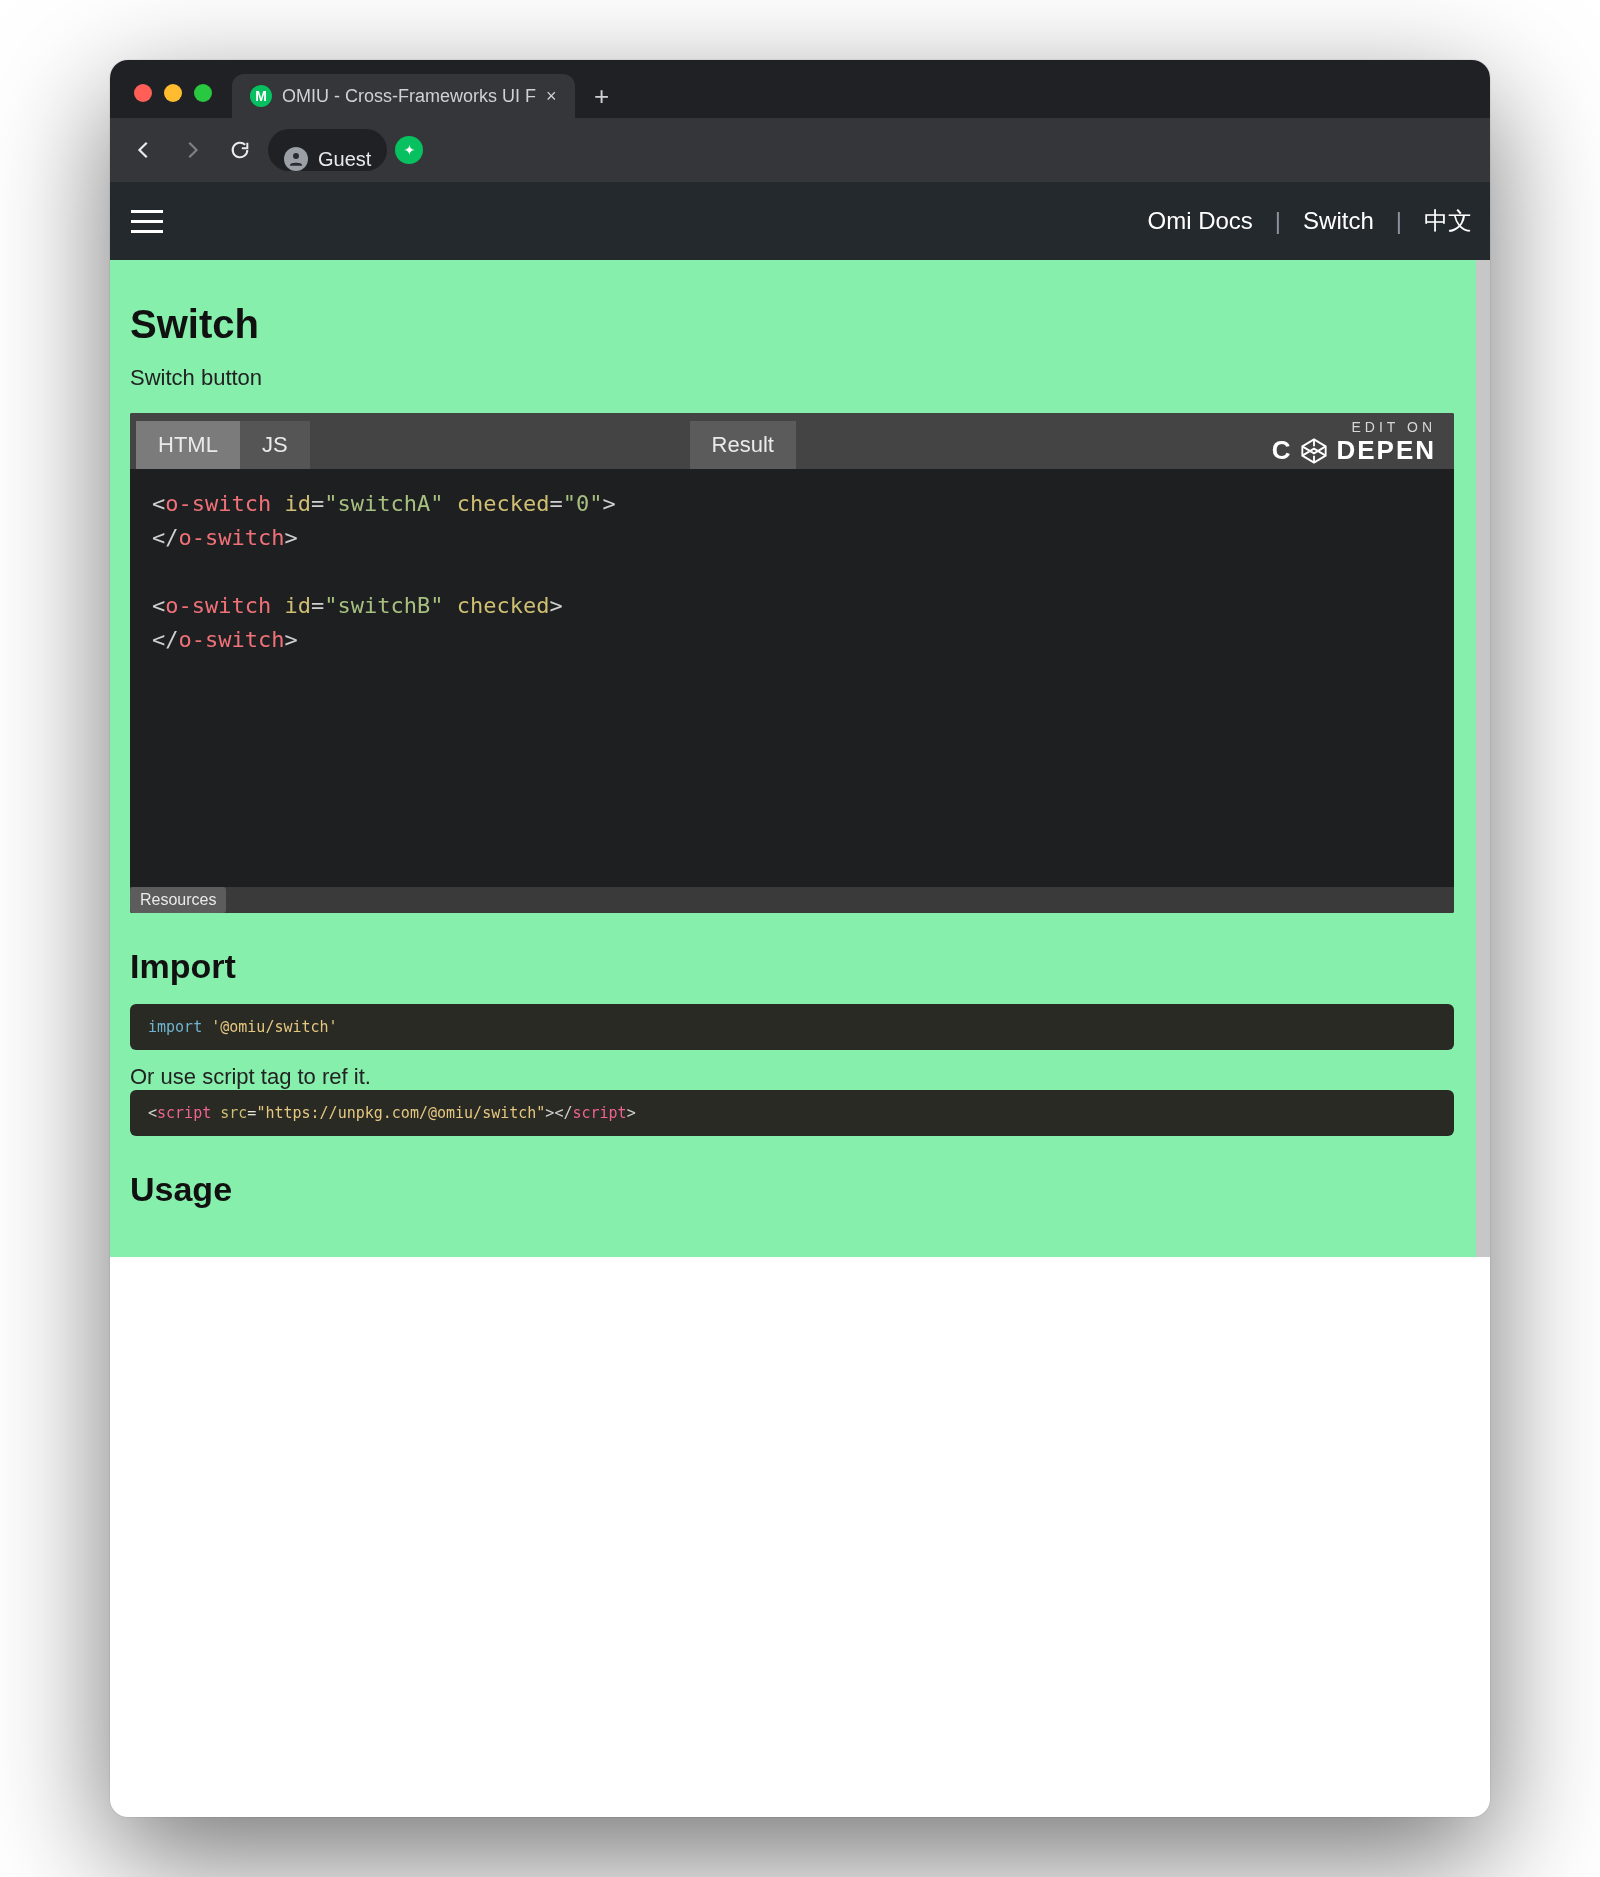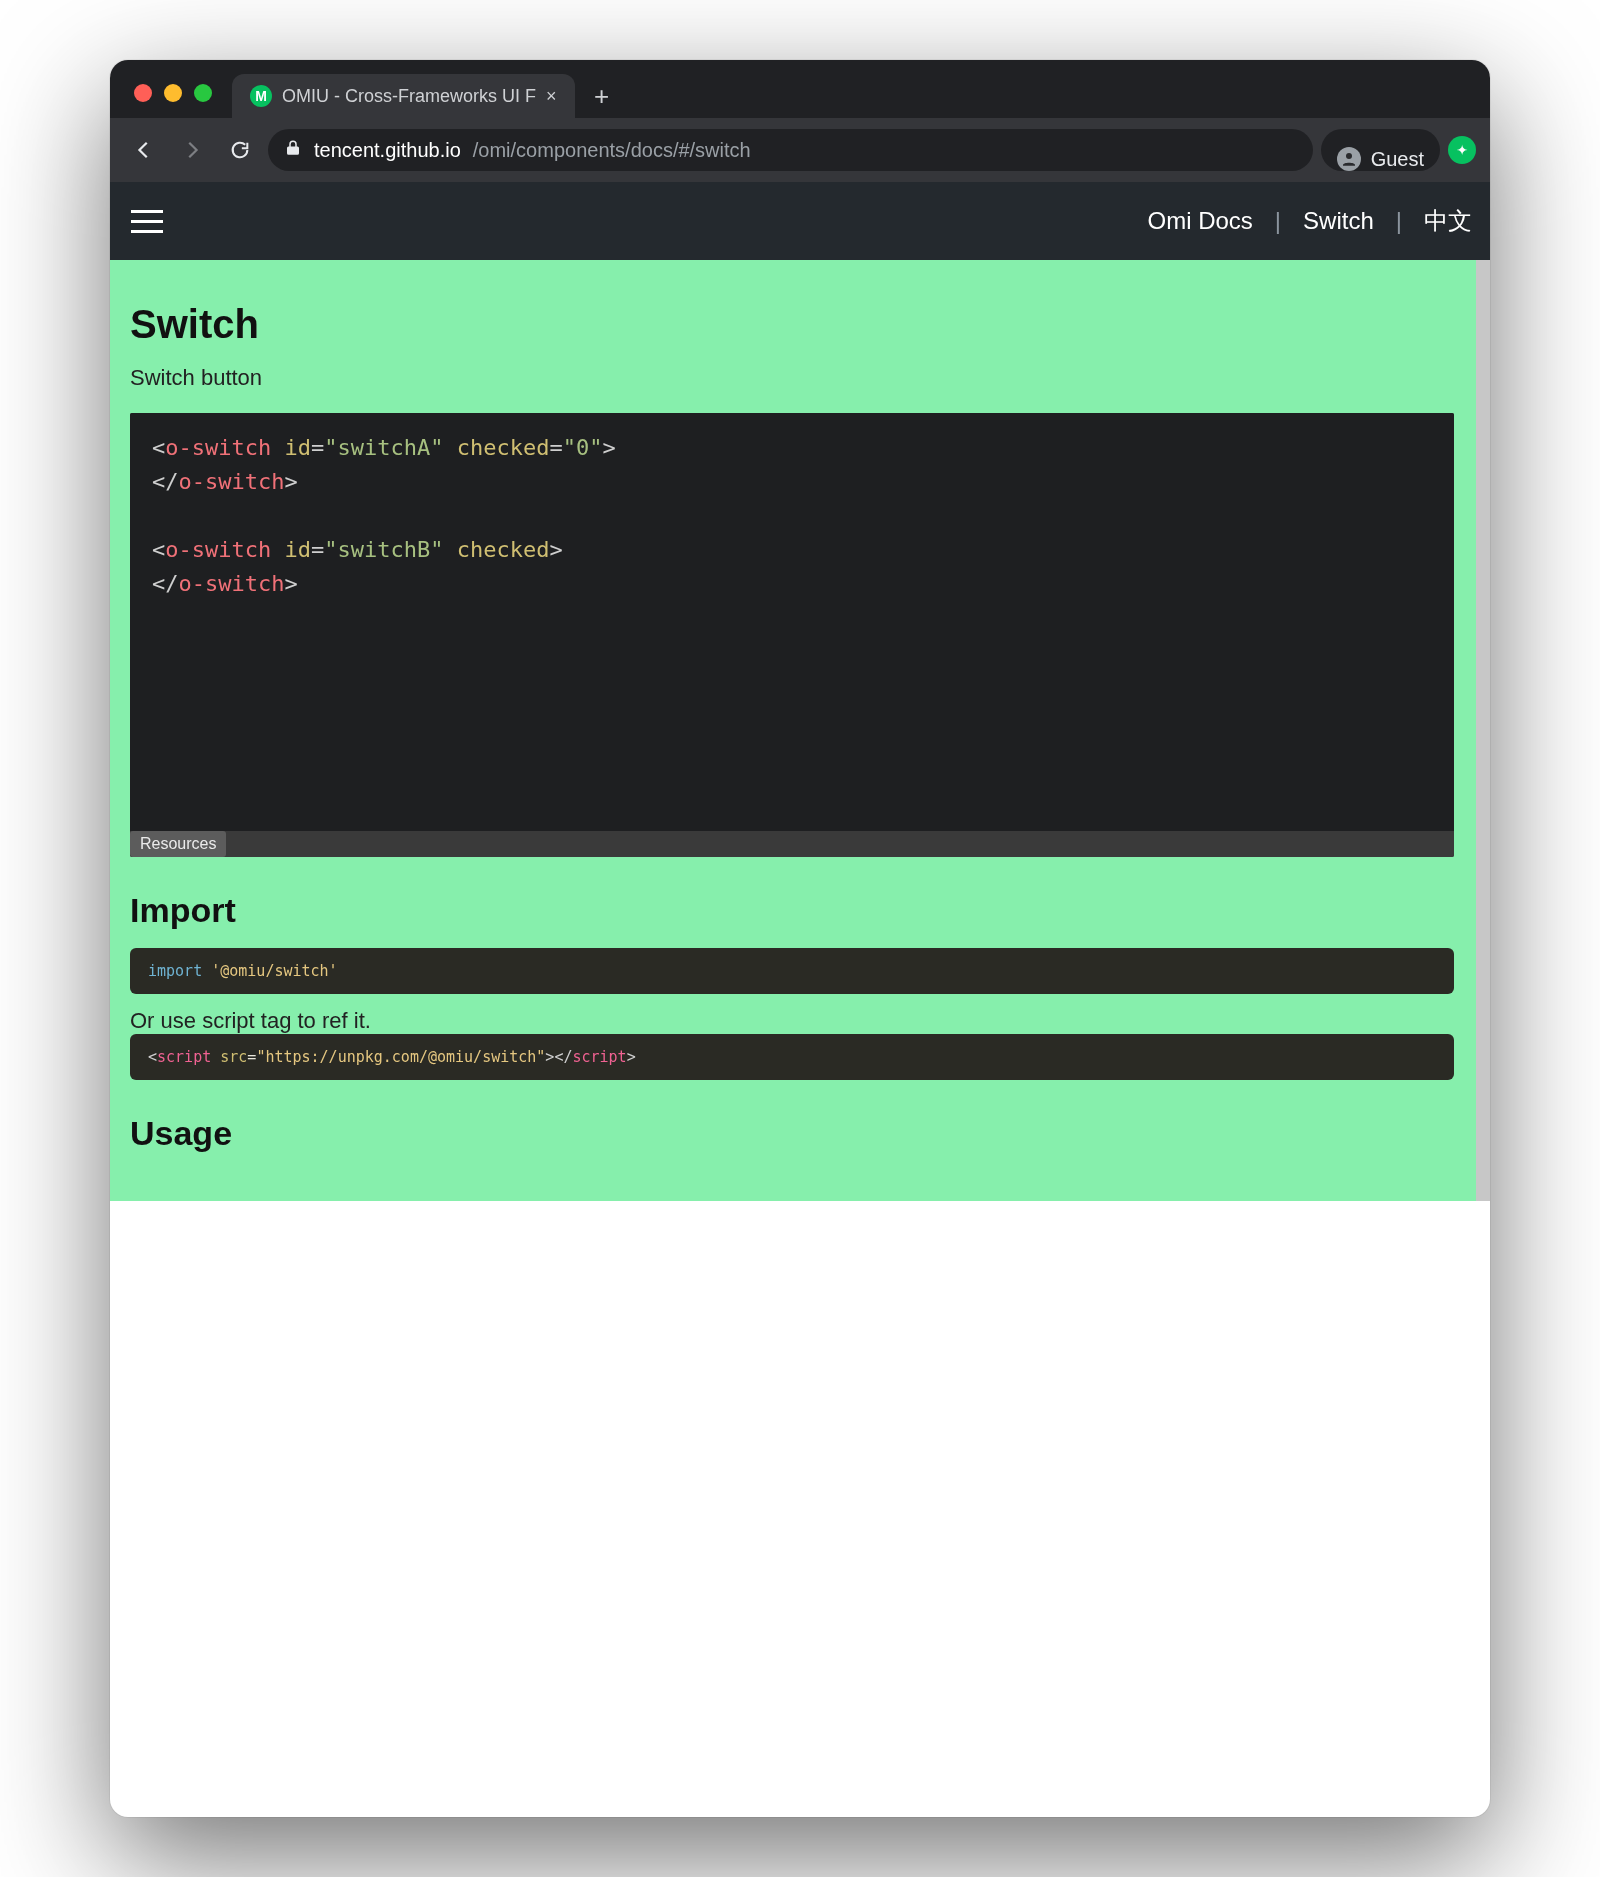--- a/index.html
+++ b/index.html
@@ -258,29 +258,20 @@
         <svg viewBox="0 0 24 24" fill="none" stroke="currentColor" stroke-width="2.4">
             <path d="M9 4l8 8-8 8"></path>
           </svg>
       </div>
       <div class="nav-btn">
         <svg viewBox="0 0 24 24" fill="none" stroke="currentColor" stroke-width="2.2">
             <path d="M20 12a8 8 0 1 1-2.34-5.66M20 4v6h-6"></path>
           </svg>
       </div>
 
-      <div class="omnibox">
-        <span class="lock">
-          <svg width="18" height="18" viewBox="0 0 24 24" fill="currentColor">
-              <path d="M12 2a5 5 0 0 0-5 5v3H6a2 2 0 0 0-2 2v7a2 2 0 0 0 2 2h12a2 2 0 0 0 2-2v-7a2 2 0 0 0-2-2h-1V7a5 5 0 0 0-5-5zm-3 5a3 3 0 1 1 6 0v3H9V7z"></path>
-            </svg>
-        </span>
-        <span class="host">tencent.github.io</span>
-          <span class="path">/omi/components/docs/#/switch</span>
-      </div>
 
       <div class="guest-chip">
         <span class="avatar">
           <svg viewBox="0 0 24 24">
               <circle cx="12" cy="8" r="4"></circle>
               <path d="M4 20c0-4 16-4 16 0v1H4z"></path>
             </svg>
         </span>
         <span>Guest</span>
       </div>
@@ -301,20 +292,36 @@
     </div>
   </div>
 
   <div class="page">
     <div class="page-inner">
 
     <h1 class="section-title">Switch</h1>
     <div class="sub">Switch button</div>
 
     <div class="codepen">
+      <div class="cp-tabs">
+        <div class="cp-tab active">HTML</div>
+        <div class="cp-tab">JS</div>
+        <div class="cp-tab result">Result</div>
+        <div class="cp-brand">
+          <div class="small">EDIT ON</div>
+          <div class="logo">
+            <span>C</span>
+            <svg viewBox="0 0 24 24" fill="none" stroke="#fff" stroke-width="1.6">
+              <path d="M12 2 22 8v8L12 22 2 16V8z"></path>
+                  <path d="M2 8l10 6 10-6M2 16l10-6 10 6M12 2v6M12 22v-6"></path>
+            </svg>
+            <span>DEPEN</span>
+          </div>
+        </div>
+      </div>
 
       <div class="cp-body"><span class="tok-punct">&lt;</span><span class="tok-tag">o-switch</span> <span class="tok-attr">id</span><span class="tok-eq">=</span><span class="tok-str">"switchA"</span> <span class="tok-attr">checked</span><span class="tok-eq">=</span><span class="tok-str">"0"</span><span class="tok-punct">&gt;</span>
 <span class="tok-punct">&lt;/</span><span class="tok-tag">o-switch</span><span class="tok-punct">&gt;</span>
 
 <span class="tok-punct">&lt;</span><span class="tok-tag">o-switch</span> <span class="tok-attr">id</span><span class="tok-eq">=</span><span class="tok-str">"switchB"</span> <span class="tok-attr">checked</span><span class="tok-punct">&gt;</span>
 <span class="tok-punct">&lt;/</span><span class="tok-tag">o-switch</span><span class="tok-punct">&gt;</span></div>
 
       <div class="cp-footer">
         <span class="cp-chip">Resources</span>
       </div>

